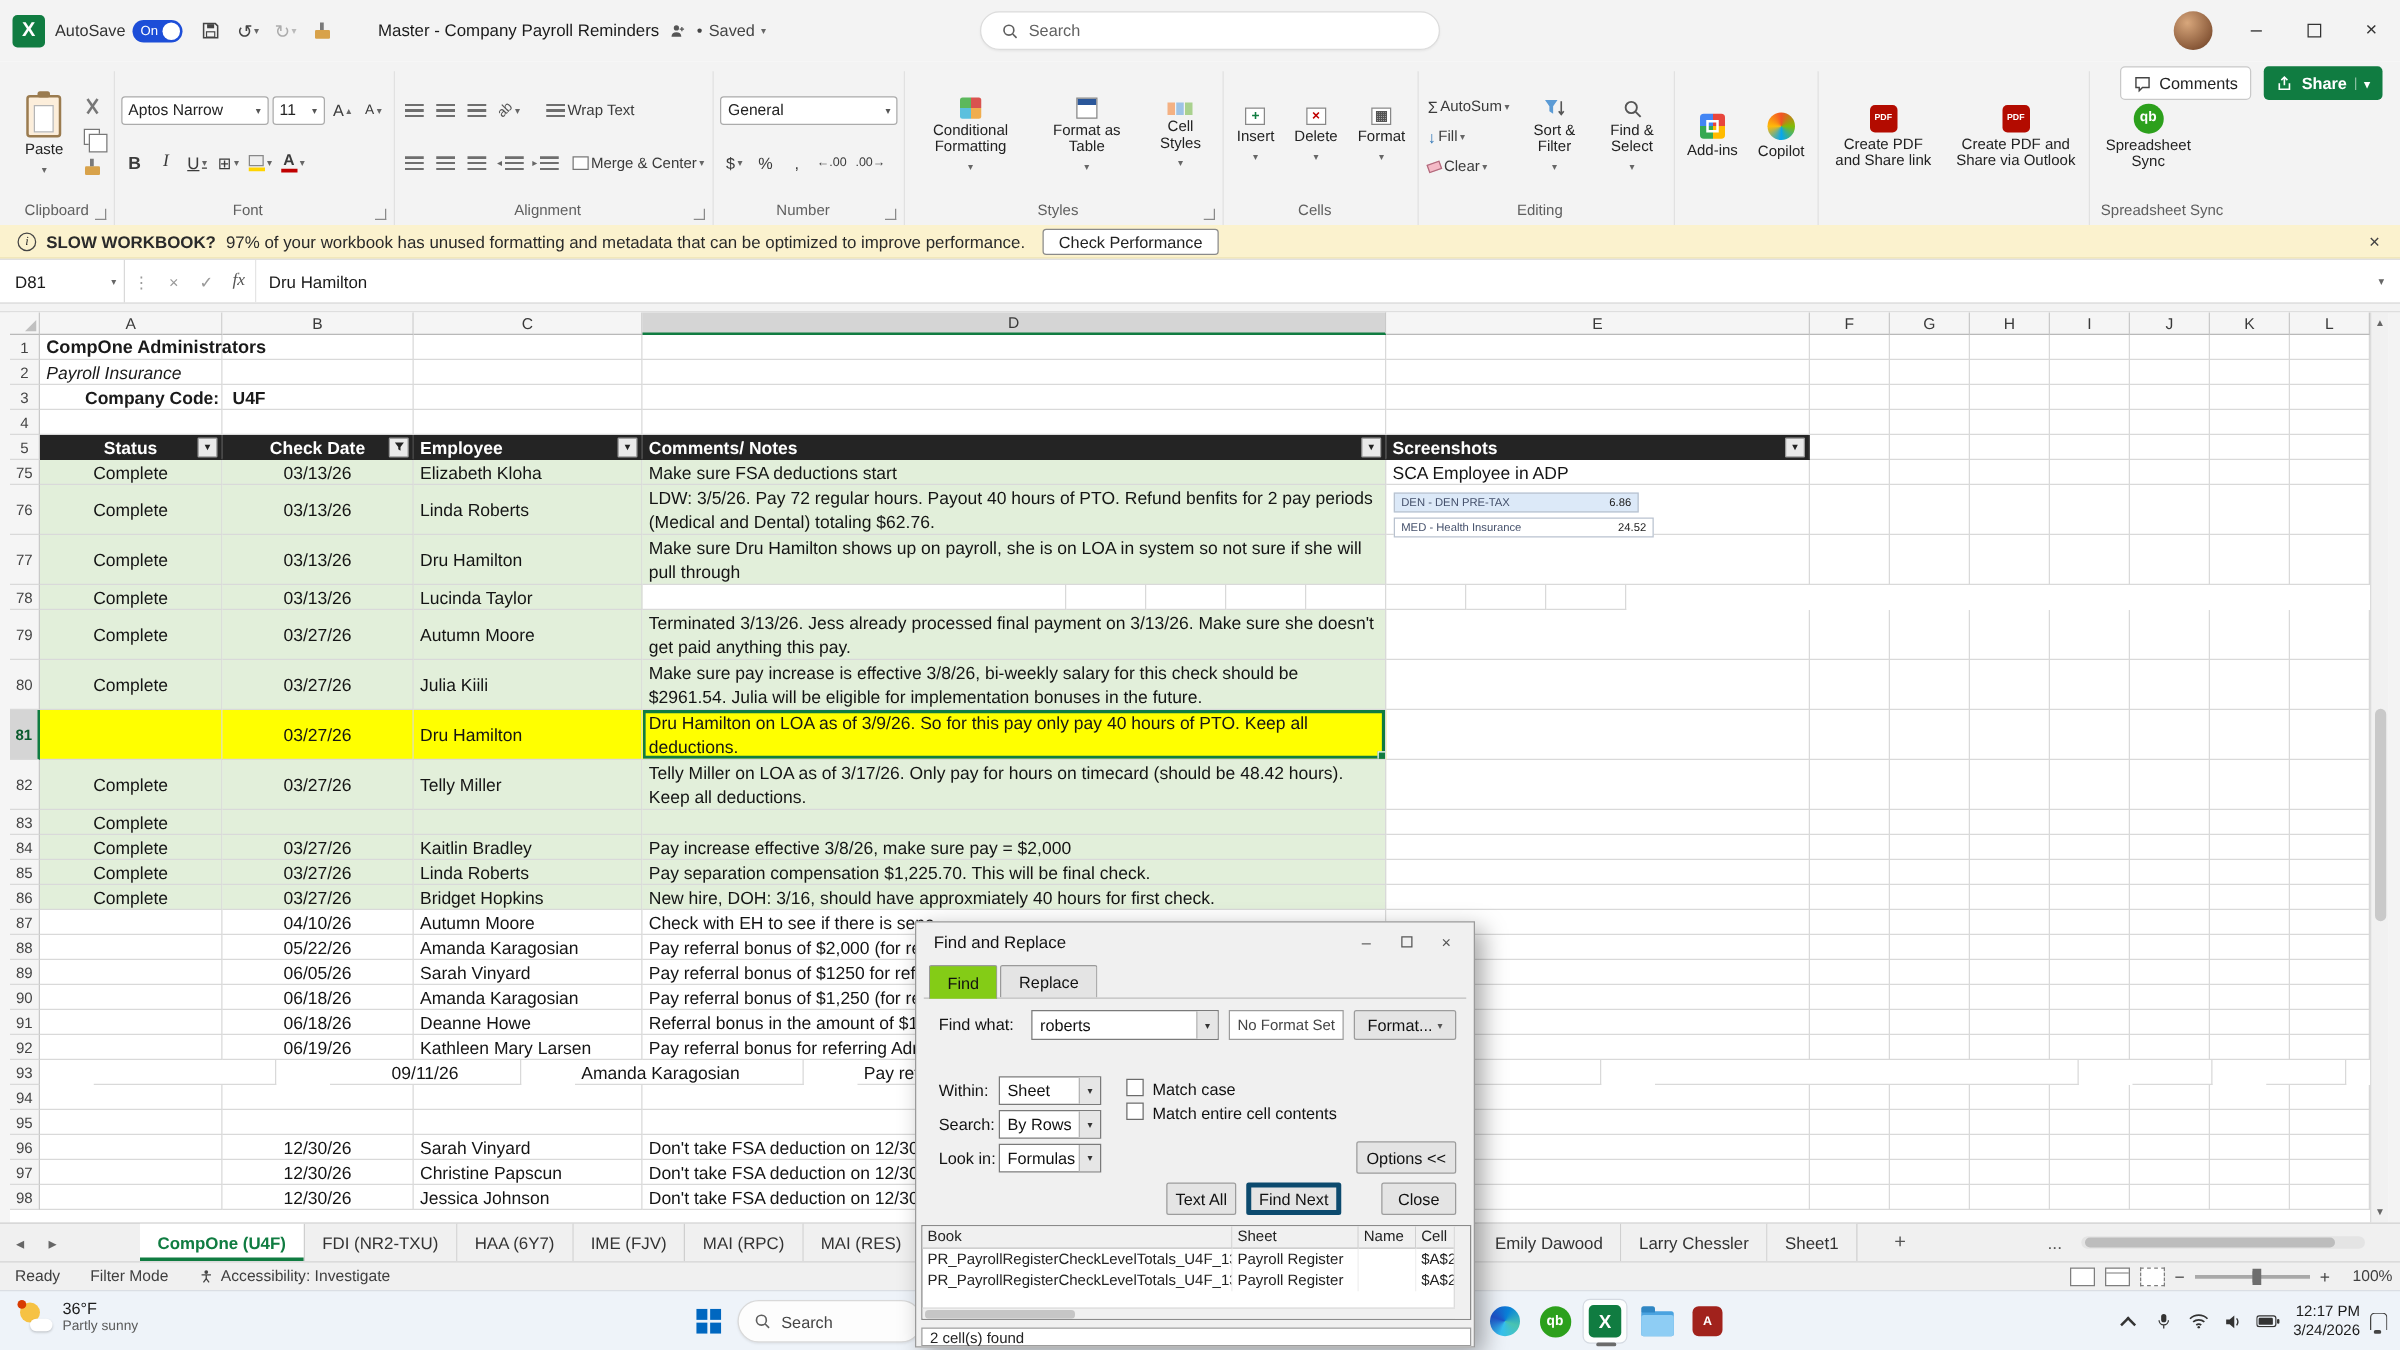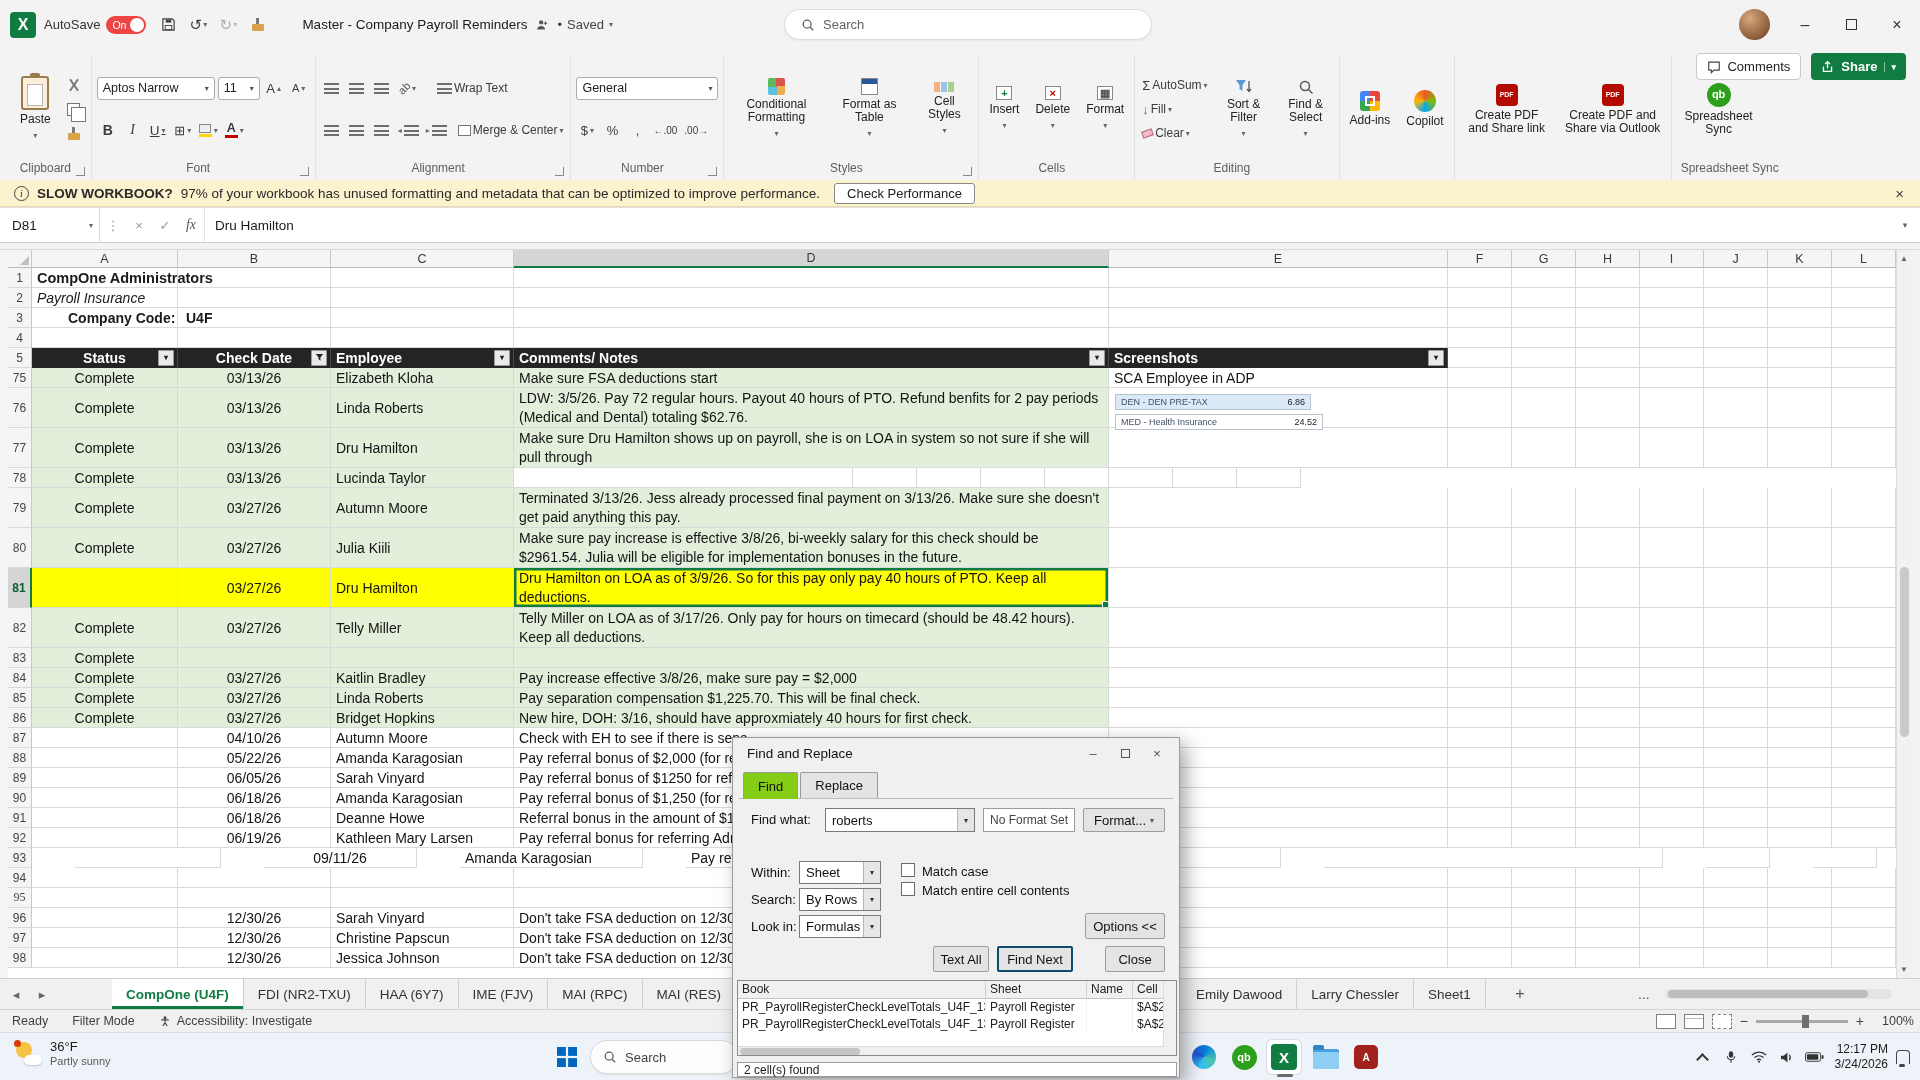--- a/index.html
+++ b/index.html
@@ -4,21 +4,21 @@
 <title>Excel - Master - Company Payroll Reminders</title>
 <style>
 *{box-sizing:border-box;margin:0;padding:0}
 body{background:#c8c8c8;font-family:"Liberation Sans",sans-serif}
 .screen{position:relative;width:1920px;height:1080px;background:#fff;overflow:hidden;font-family:"Liberation Sans",sans-serif;color:#1a1a1a}
 
 
 .titlebar{position:absolute;top:0;left:0;width:1920px;height:49px;background:#f3f3f3;display:flex;align-items:center;padding-left:10px;gap:8px}
 .xl-logo{width:26px;height:26px;background:#107C41;border-radius:4px;color:#fff;font-weight:bold;font-size:16px;display:flex;align-items:center;justify-content:center}
 .autosave{display:flex;align-items:center;gap:6px;font-size:13px;color:#333}
-.toggle{width:40px;height:18px;background:#ef4444;border-radius:9px;position:relative;display:flex;align-items:center}
+.toggle{width:40px;height:18px;background:#1d4ed8;border-radius:9px;position:relative;display:flex;align-items:center}
 .toggle .on{color:#fff;font-size:10.5px;margin-left:6px}
 .toggle .knob{position:absolute;right:2px;width:14px;height:14px;background:#fff;border-radius:50%}
 .qat{display:flex;align-items:center;gap:2px}
 .qat-btn{height:28px;min-width:28px;display:flex;align-items:center;justify-content:center;border-radius:4px;font-size:15px;color:#444;padding:0 3px}
 .qat-btn .c8{font-size:8px;color:#666;margin-left:1px}
 .disabled{opacity:.4}
 .doc-title{font-size:13.5px;color:#1a1a1a;margin-left:22px;white-space:nowrap}
 .saved{display:flex;align-items:center;gap:5px;font-size:13px;color:#444}
 .tb-search{position:absolute;left:784px;top:9px;width:368px;height:31px;background:#fff;border:1px solid #dcdcdc;border-radius:16px;display:flex;align-items:center;gap:8px;padding-left:16px;font-size:13px;color:#616161;box-shadow:0 1px 2px rgba(0,0,0,.06)}
 .avatar{position:absolute;right:150px;top:9px;width:31px;height:31px;border-radius:50%;background:radial-gradient(circle at 35% 30%,#d8a77c,#8a5a3a 70%,#5d3a24)}
@@ -175,21 +175,21 @@
 .fd-ctrl{width:32px;height:22px;display:flex;align-items:center;justify-content:center;color:#555;font-size:13px}
 .fd-ctrl .sq{width:9px;height:9px;border:1.3px solid #555}
 .fd-tabs{position:absolute;left:10px;top:34px;display:flex}
 .fd-tab{height:26px;padding:0 14px;display:flex;align-items:center;border:1px solid #9a9a9a;border-bottom:none;background:#e4e4e4;margin-right:2px;border-radius:2px 2px 0 0}
 .fd-tab.active{background:#84cc16;height:27px;position:relative;z-index:2}
 .fd-line{position:absolute;left:6px;right:6px;top:60px;border-top:1px solid #bdbdbd}
 .fd-label{position:absolute;white-space:nowrap}
 .fd-combo{position:absolute;background:#fff;border:1px solid #7a7a7a;display:flex;align-items:center;padding-left:6px;font-size:13px}
 .fd-combo .dd{margin-left:auto;width:17px;align-self:stretch;background:#e6e6e6;border-left:1px solid #b5b5b5;display:flex;align-items:center;justify-content:center;font-size:8px;color:#333}
 .fd-btn{position:absolute;background:#e4e4e4;border:1px solid #9c9c9c;display:flex;align-items:center;justify-content:center;font-size:13px;border-radius:2px;gap:4px}
-.fd-btn.def{border:2px solid #0c4a6e}
+.fd-btn.def{border:4px solid #0c4a6e}
 .fd-check{position:absolute;width:14px;height:14px;background:#fff;border:1px solid #6b6b6b}
 .fd-noformat{position:absolute;border:1px solid #9c9c9c;background:#fff;display:flex;align-items:center;justify-content:center;font-size:12px;color:#444}
 .fd-results{position:absolute;left:4px;top:242px;width:440px;height:76px;background:#fff;border:1px solid #8a8a8a;overflow:hidden}
 .fr-head{display:flex;height:18px}
 .fr-hcell{background:#f0f0f0;border-right:1px solid #d0d0d0;border-bottom:1px solid #c4c4c4;font-size:12px;padding:1px 4px;color:#222;white-space:nowrap;overflow:hidden}
 .fr-row{display:flex;height:17px}
 .fr-cell{font-size:12px;padding:1px 4px;border-right:1px solid #f0f0f0;white-space:nowrap;overflow:hidden;color:#222}
 .fr-hscroll{position:absolute;left:0;bottom:0;width:426px;height:9px;background:#f0f0f0;border-top:1px solid #dcdcdc}
 .fr-hthumb{width:120px;height:7px;background:#c6c6c6;margin:1px 0 0 2px;border-radius:3px}
 .fr-vscroll{position:absolute;right:0;top:0;width:13px;height:76px;background:#f0f0f0;border-left:1px solid #dcdcdc}
@@ -927,21 +927,21 @@
         <div class="gcell" style="width: 595px;"></div>
         <div class="gcell" style="width: 339px;"></div>
         <div class="gcell" style="width: 64px;"></div>
         <div class="gcell" style="width: 64px;"></div>
         <div class="gcell" style="width: 64px;"></div>
         <div class="gcell" style="width: 64px;"></div>
         <div class="gcell" style="width: 64px;"></div>
         <div class="gcell" style="width: 64px;"></div>
         <div class="gcell" style="width: 64px;"></div>
       </div>
-      <div class="grow" style="height: 20px; font-family: Liberation Serif, serif;">
+      <div class="grow" style="height: 20px;">
         <div class="rh">95</div>
         <div class="gcell c" style="width: 146px;"></div>
         <div class="gcell c" style="width: 153px;"></div>
         <div class="gcell" style="width: 183px;"></div>
         <div class="gcell" style="width: 595px;"></div>
         <div class="gcell" style="width: 339px;"></div>
         <div class="gcell" style="width: 64px;"></div>
         <div class="gcell" style="width: 64px;"></div>
         <div class="gcell" style="width: 64px;"></div>
         <div class="gcell" style="width: 64px;"></div>

